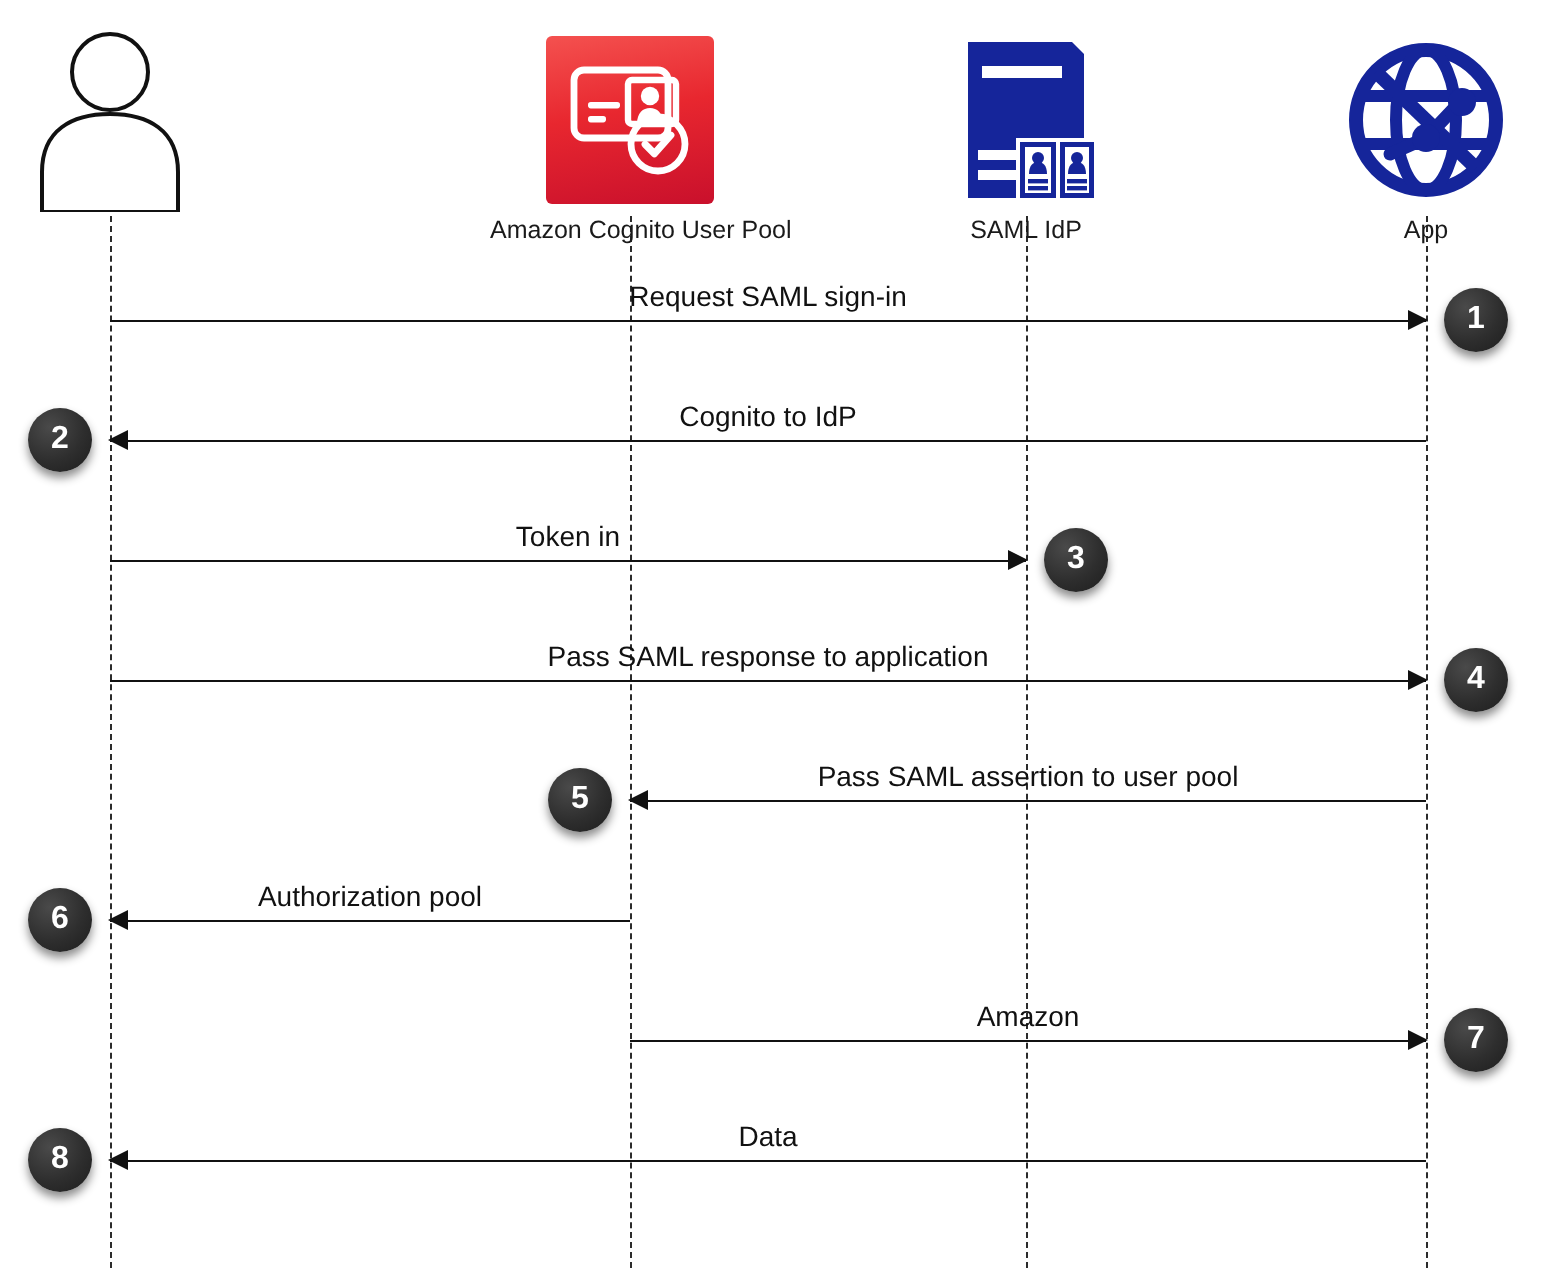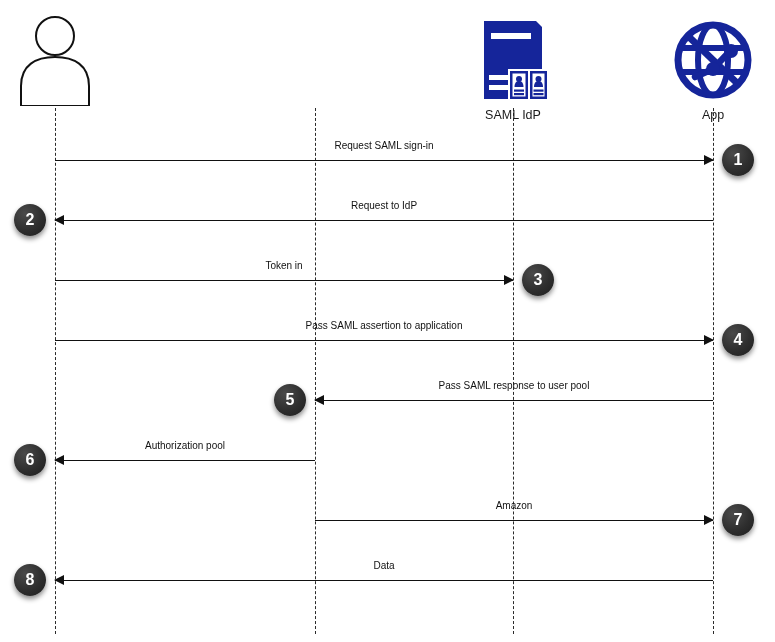--- a/index.html
+++ b/index.html
@@ -23,21 +23,21 @@
     display:flex;align-items:center;justify-content:center;}
 
   
   .msg{position:absolute;height:0;}
   .msg .line{position:absolute;left:0;top:0;width:100%;border-top:1.5px solid #111;}
   .msg .head{position:absolute;top:-5px;width:0;height:0;
     border-top:5.5px solid transparent;border-bottom:5.5px solid transparent;}
   .msg.to-right .head{right:-1px;border-left:10px solid #111;}
   .msg.to-left  .head{left:-1px;border-right:10px solid #111;}
   .msg .mlabel{position:absolute;left:0;width:100%;top:-20px;text-align:center;
-    font-size:10px;color:#111;white-space:nowrap;}
+    font-size:14px;color:#111;white-space:nowrap;}
 
   
   .badge{position:absolute;width:32px;height:32px;border-radius:50%;
     background:radial-gradient(circle at 34% 30%,#4a4a4a 0%,#2e2e2e 55%,#1d1d1d 100%);
     box-shadow:0 3px 5px rgba(0,0,0,.45);
     display:flex;align-items:center;justify-content:center;
     color:#fff;font-size:16px;font-weight:bold;font-family:"Liberation Sans",sans-serif;}
 </style>
 </head>
 <body>
@@ -54,20 +54,41 @@
   <div class="participant" style="left:-15px;top:14px;">
     <div class="p-icon">
       <svg class="actor-svg" width="80" height="92" viewBox="0 0 80 92">
         <circle cx="40" cy="22" r="19" fill="#fff" stroke="#111" stroke-width="2"></circle>
         <path d="M6 92 L6 72 C6 51 21 43 40 43 C59 43 74 51 74 72 L74 92 Z" fill="#fff" stroke="#111" stroke-width="2"></path>
       </svg>
     </div>
     <div class="p-label"></div>
   </div>
 
+  <div class="participant" style="left:245px;top:14px;">
+    <div class="p-icon">
+      <div class="cognito-tile">
+        <svg width="62" height="58" viewBox="0 0 62 58">
+
+          <rect x="3" y="4" width="47" height="34" rx="5" ry="5" fill="none" stroke="#fff" stroke-width="3.4"></rect>
+
+          <rect x="10" y="20" width="16" height="3.2" rx="1.4" fill="#fff"></rect>
+          <rect x="10" y="27" width="9" height="3.2" rx="1.4" fill="#fff"></rect>
+
+          <rect x="30" y="9" width="24" height="22" rx="2" fill="none" stroke="#fff" stroke-width="3.2"></rect>
+          <circle cx="41" cy="17" r="4.6" fill="#fff"></circle>
+          <path d="M34.5 31 C34.5 25.4 37.5 23 41 23 C44.5 23 47.5 25.4 47.5 31 Z" fill="#fff"></path>
+
+          <circle cx="45" cy="41" r="13.5" fill="none" stroke="#fff" stroke-width="3.4"></circle>
+          <path d="M38.6 41.2 L43.2 45.8 L51.4 36.6" fill="none" stroke="#fff" stroke-width="3.6" stroke-linecap="round" stroke-linejoin="round"></path>
+        </svg>
+      </div>
+    </div>
+    <div class="p-label">Amazon Cognito User Pool</div>
+  </div>
 
   <div class="participant" style="left:443px;top:14px;">
     <div class="p-icon">
       <svg width="78" height="86" viewBox="0 0 78 86">
 
         <path d="M10 4 H62 L68 10 V82 H10 Z" fill="#15259a"></path>
         <rect x="17" y="16" width="40" height="6" fill="#fff"></rect>
         <rect x="15" y="58" width="30" height="5" fill="#fff"></rect>
         <rect x="15" y="68" width="30" height="5" fill="#fff"></rect>
 
@@ -106,39 +127,39 @@
   <div id="messages">
       <div class="msg to-right" style="left: 55px; width: 658px; top: 160px;">
         <div class="line"></div>
         <div class="head"></div>
         <div class="mlabel">Request SAML sign-in</div>
       </div>
       <div class="badge" style="left: 722px; top: 144px;">1</div>
       <div class="msg to-left" style="left: 55px; width: 658px; top: 220px;">
         <div class="line"></div>
         <div class="head"></div>
-        <div class="mlabel">Request to IdP</div>
+        <div class="mlabel">Cognito to IdP</div>
       </div>
       <div class="badge" style="left: 14px; top: 204px;">2</div>
       <div class="msg to-right" style="left: 55px; width: 458px; top: 280px;">
         <div class="line"></div>
         <div class="head"></div>
         <div class="mlabel">Token in</div>
       </div>
       <div class="badge" style="left: 522px; top: 264px;">3</div>
       <div class="msg to-right" style="left: 55px; width: 658px; top: 340px;">
         <div class="line"></div>
         <div class="head"></div>
-        <div class="mlabel">Pass SAML assertion to application</div>
+        <div class="mlabel">Pass SAML response to application</div>
       </div>
       <div class="badge" style="left: 722px; top: 324px;">4</div>
       <div class="msg to-left" style="left: 315px; width: 398px; top: 400px;">
         <div class="line"></div>
         <div class="head"></div>
-        <div class="mlabel">Pass SAML response to user pool</div>
+        <div class="mlabel">Pass SAML assertion to user pool</div>
       </div>
       <div class="badge" style="left: 274px; top: 384px;">5</div>
       <div class="msg to-left" style="left: 55px; width: 260px; top: 460px;">
         <div class="line"></div>
         <div class="head"></div>
         <div class="mlabel">Authorization pool</div>
       </div>
       <div class="badge" style="left: 14px; top: 444px;">6</div>
       <div class="msg to-right" style="left: 315px; width: 398px; top: 520px;">
         <div class="line"></div>

